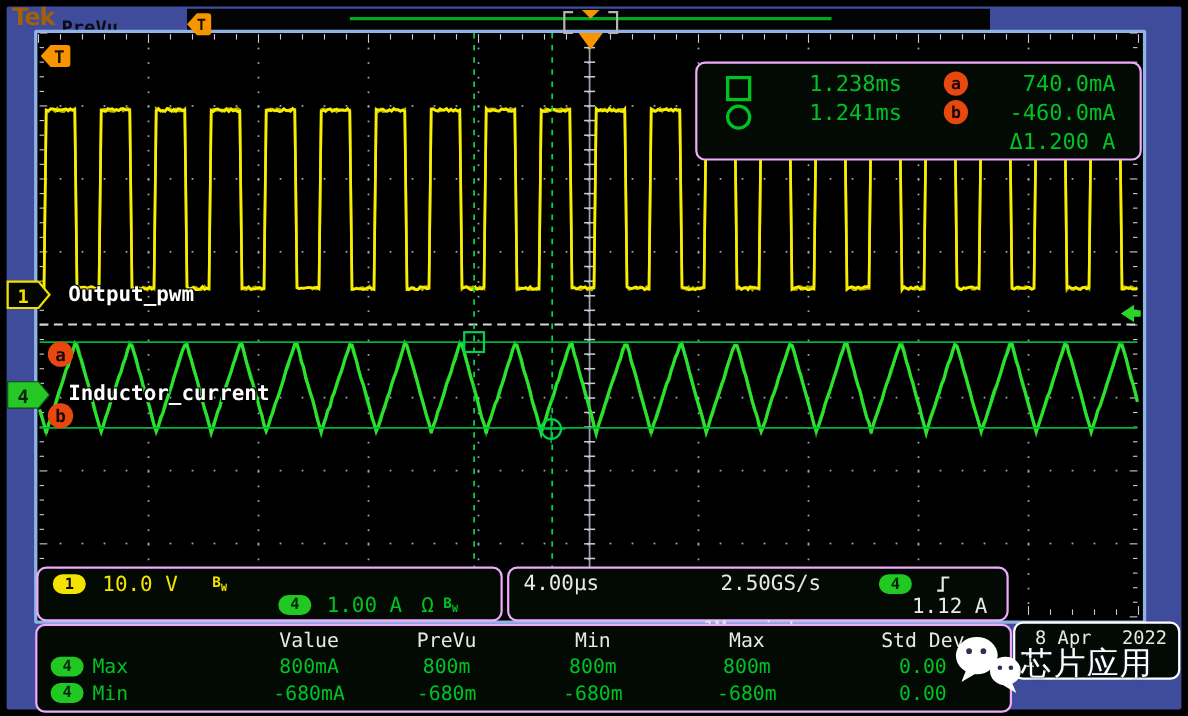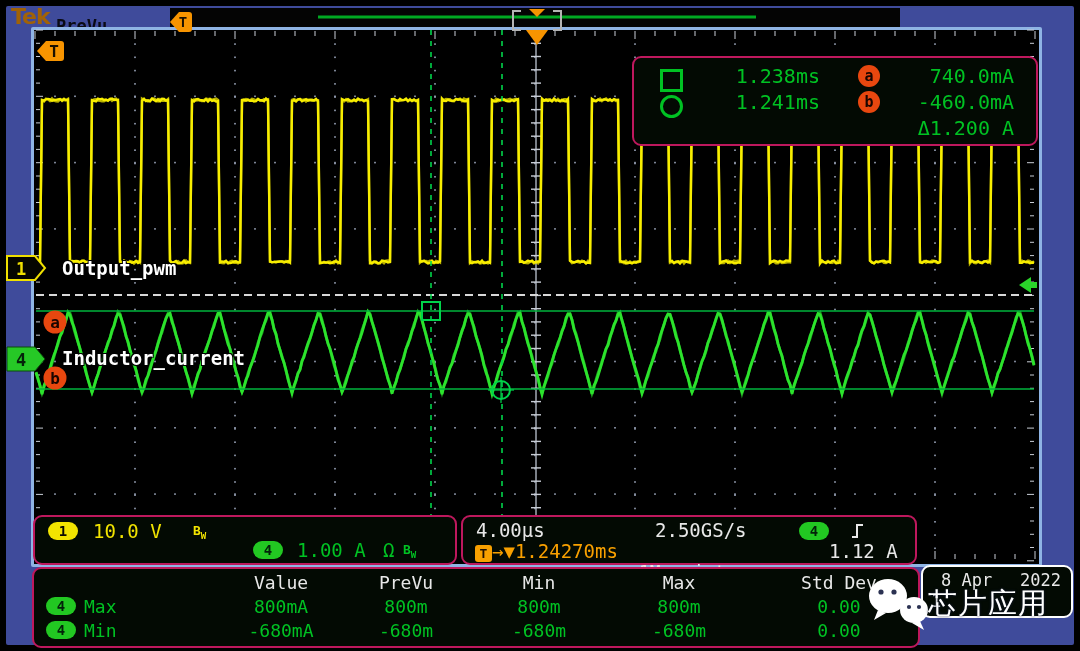--- a/index.html
+++ b/index.html
@@ -15,21 +15,21 @@
   
   #graticule{left:31px;top:27px;width:1005px;height:534px;background:#000;
              border:3px solid #8fb4e4;border-radius:2px;}
   svg.layer{left:0;top:0;width:1080px;height:651px;pointer-events:none;}
   
   .wlabel{color:#fff;font-size:19px;font-weight:bold;
           text-shadow:1px 1px 0 #000,-1px -1px 0 #000,1px -1px 0 #000,-1px 1px 0 #000;}
   #label-ch1{left:62px;top:257px;}
   #label-ch4{left:62px;top:347px;}
   
-  .robox{background:#030a03;border:2px solid #be185d;border-radius:9px;}
+  .robox{background:#030a03;border:2px solid #f0abfc;border-radius:9px;}
   #cursor-box{left:632px;top:56px;width:402px;height:86px;}
   .grn{color:#00c223;}
   .ylw{color:#f2e400;}
   .wht{color:#e8e8e8;}
   .org{color:#f8a000;}
   .fs20{font-size:20px;} .fs19{font-size:19px;} .fs18{font-size:18px;}
   .tr{text-align:right;} .tc{text-align:center;}
   .icon-sq{left:26px;top:11px;width:17px;height:17px;border:3px solid #00c223;}
   .icon-ci{left:26px;top:37px;width:17px;height:17px;border:3px solid #00c223;border-radius:50%;}
   .cbadge{width:22px;height:22px;border-radius:50%;background:#e8470f;color:#1a0500;
@@ -990,23 +990,20 @@
   <span class="abs grn bw" style="left:368px;top:25px;"><span>B</span><sub>W</sub></span>
 </div>
 
 <div class="abs robox" id="hz-box">
   <span class="abs wht fs19" style="left:13px;top:2px;">4.00μs</span>
   <span class="abs wht fs19" style="left:192px;top:2px;">2.50GS/s</span>
   <span class="abs pill pill-g" style="left:336px;top:5px;">4</span>
   <svg class="abs" style="left:386px;top:4px;" width="18" height="20">
     <path d="M3,16 H8 V4 H14" stroke="#e8e8e8" stroke-width="2" fill="none"></path>
   </svg>
-  <span class="abs" style="left:12px;top:23px;">
-    <span class="tsq">T</span><span class="org fs19">→</span><span class="org fs19">▼</span><span class="org fs19">1.24270ms</span>
-  </span>
   <span class="abs wht fs18" style="left:176px;top:24px;margin-top:20px;">1M points</span>
   <span class="abs wht fs19" style="left:366px;top:23px;">1.12 A</span>
 </div>
 
 <div class="abs robox" id="meas-box">
   <span class="abs wht fs18 tc" style="left:187px;top:3px;width:120px;">Value</span>
   <span class="abs wht fs18 tc" style="left:312px;top:3px;width:120px;">PreVu</span>
   <span class="abs wht fs18 tc" style="left:445px;top:3px;width:120px;">Min</span>
   <span class="abs wht fs18 tc" style="left:585px;top:3px;width:120px;">Max</span>
   <span class="abs wht fs18 tc" style="left:735px;top:3px;width:140px;">Std Dev</span>

